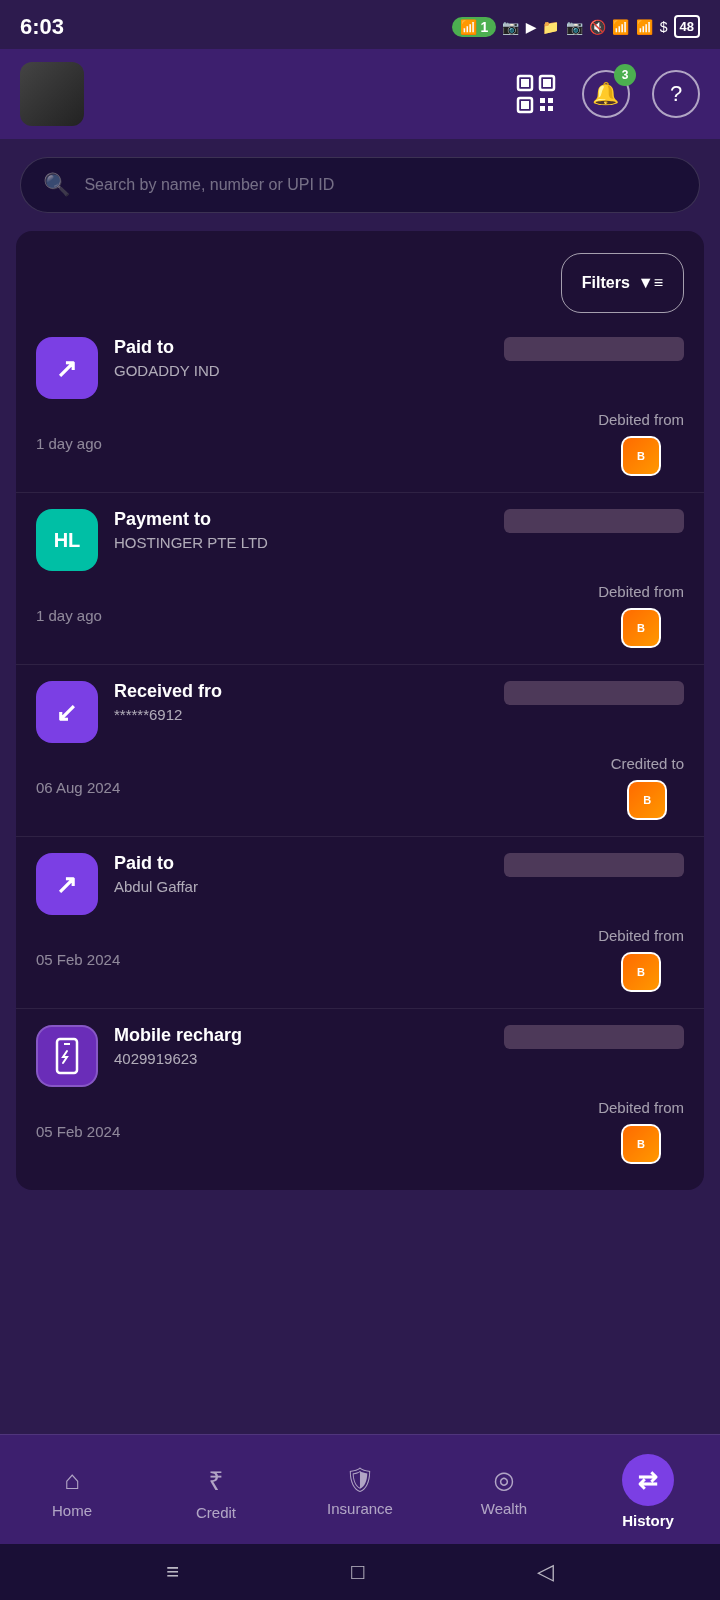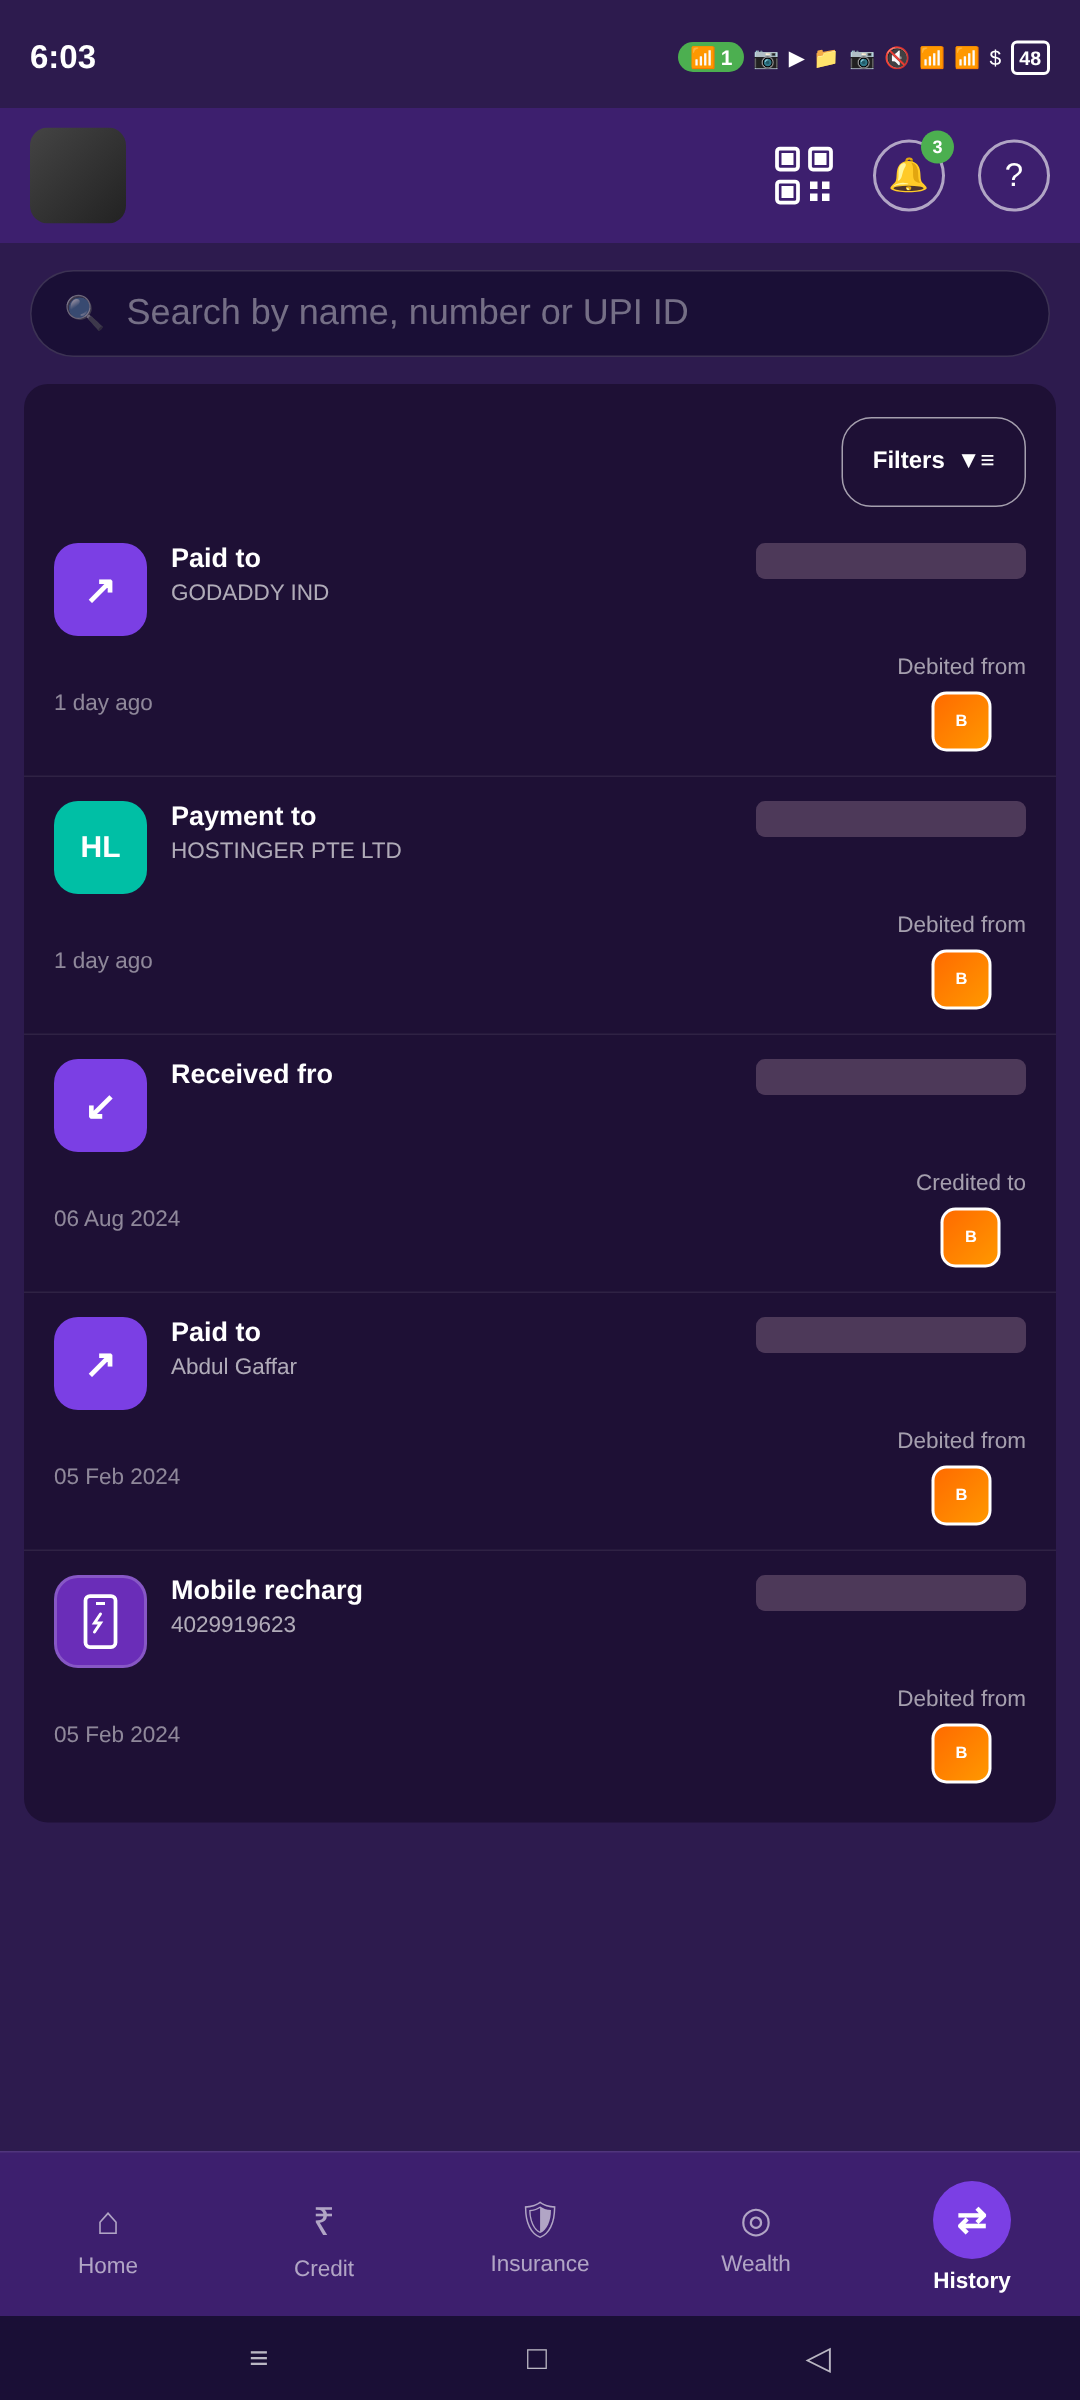--- a/index.html
+++ b/index.html
@@ -12,21 +12,21 @@
       overflow-x: hidden;
     }
 
     
     .status-bar {
       background: #2d1b4e;
       display: flex;
       align-items: center;
       justify-content: space-between;
       padding: 10px 20px 6px 20px;
-      height: 72px;
+      height: 49px;
     }
     .status-time {
       color: white;
       font-size: 22px;
       font-weight: 600;
     }
     .status-icons {
       display: flex;
       align-items: center;
       gap: 6px;
@@ -126,21 +126,21 @@
       align-items: center;
       padding: 14px 22px;
       gap: 14px;
       width: 100%;
     }
     .search-bar input {
       background: transparent;
       border: none;
       outline: none;
       color: rgba(255,255,255,0.5);
-      font-size: 24px;
+      font-size: 16px;
       flex: 1;
     }
     .search-bar input::placeholder {
       color: rgba(255,255,255,0.4);
     }
 
     
     .transactions-container {
       background: #1e1035;
       margin: 0 16px;
@@ -426,20 +426,21 @@
       </div>
     </div>
 
     <div class="transaction-item">
       <div class="transaction-top">
         <div class="tx-icon purple-out" style="background:#7b3fe4;">
           <span>↙</span>
         </div>
         <div class="tx-info">
           <div class="tx-title">Received fro</div>
+          <div class="tx-subtitle">******6912</div>
         </div>
         <div class="tx-amount-blur"></div>
       </div>
       <div class="transaction-bottom">
         <span class="tx-date">06 Aug 2024</span>
         <div class="tx-bank">
           <span>Credited to</span>
           <div class="bank-logo">
             <div class="bank-logo-inner">B</div>
           </div>

